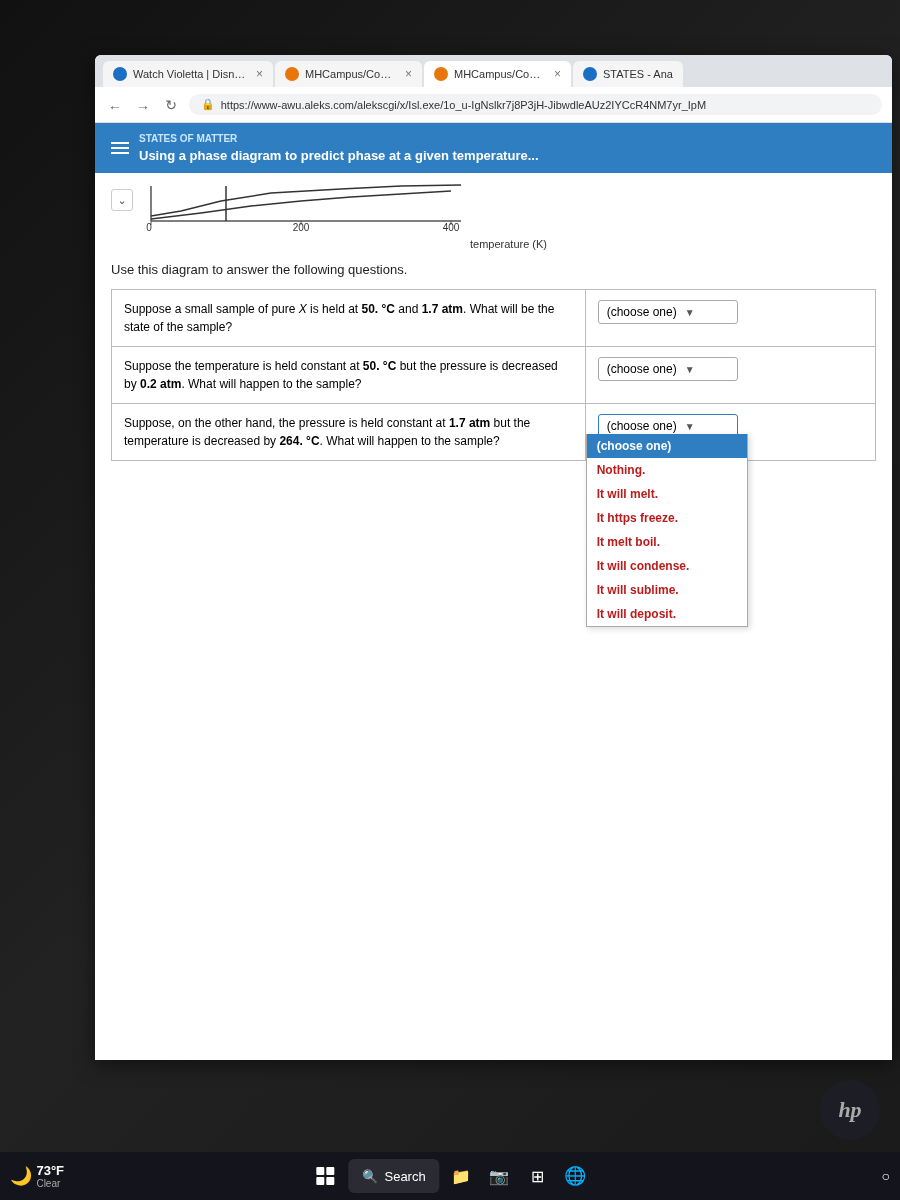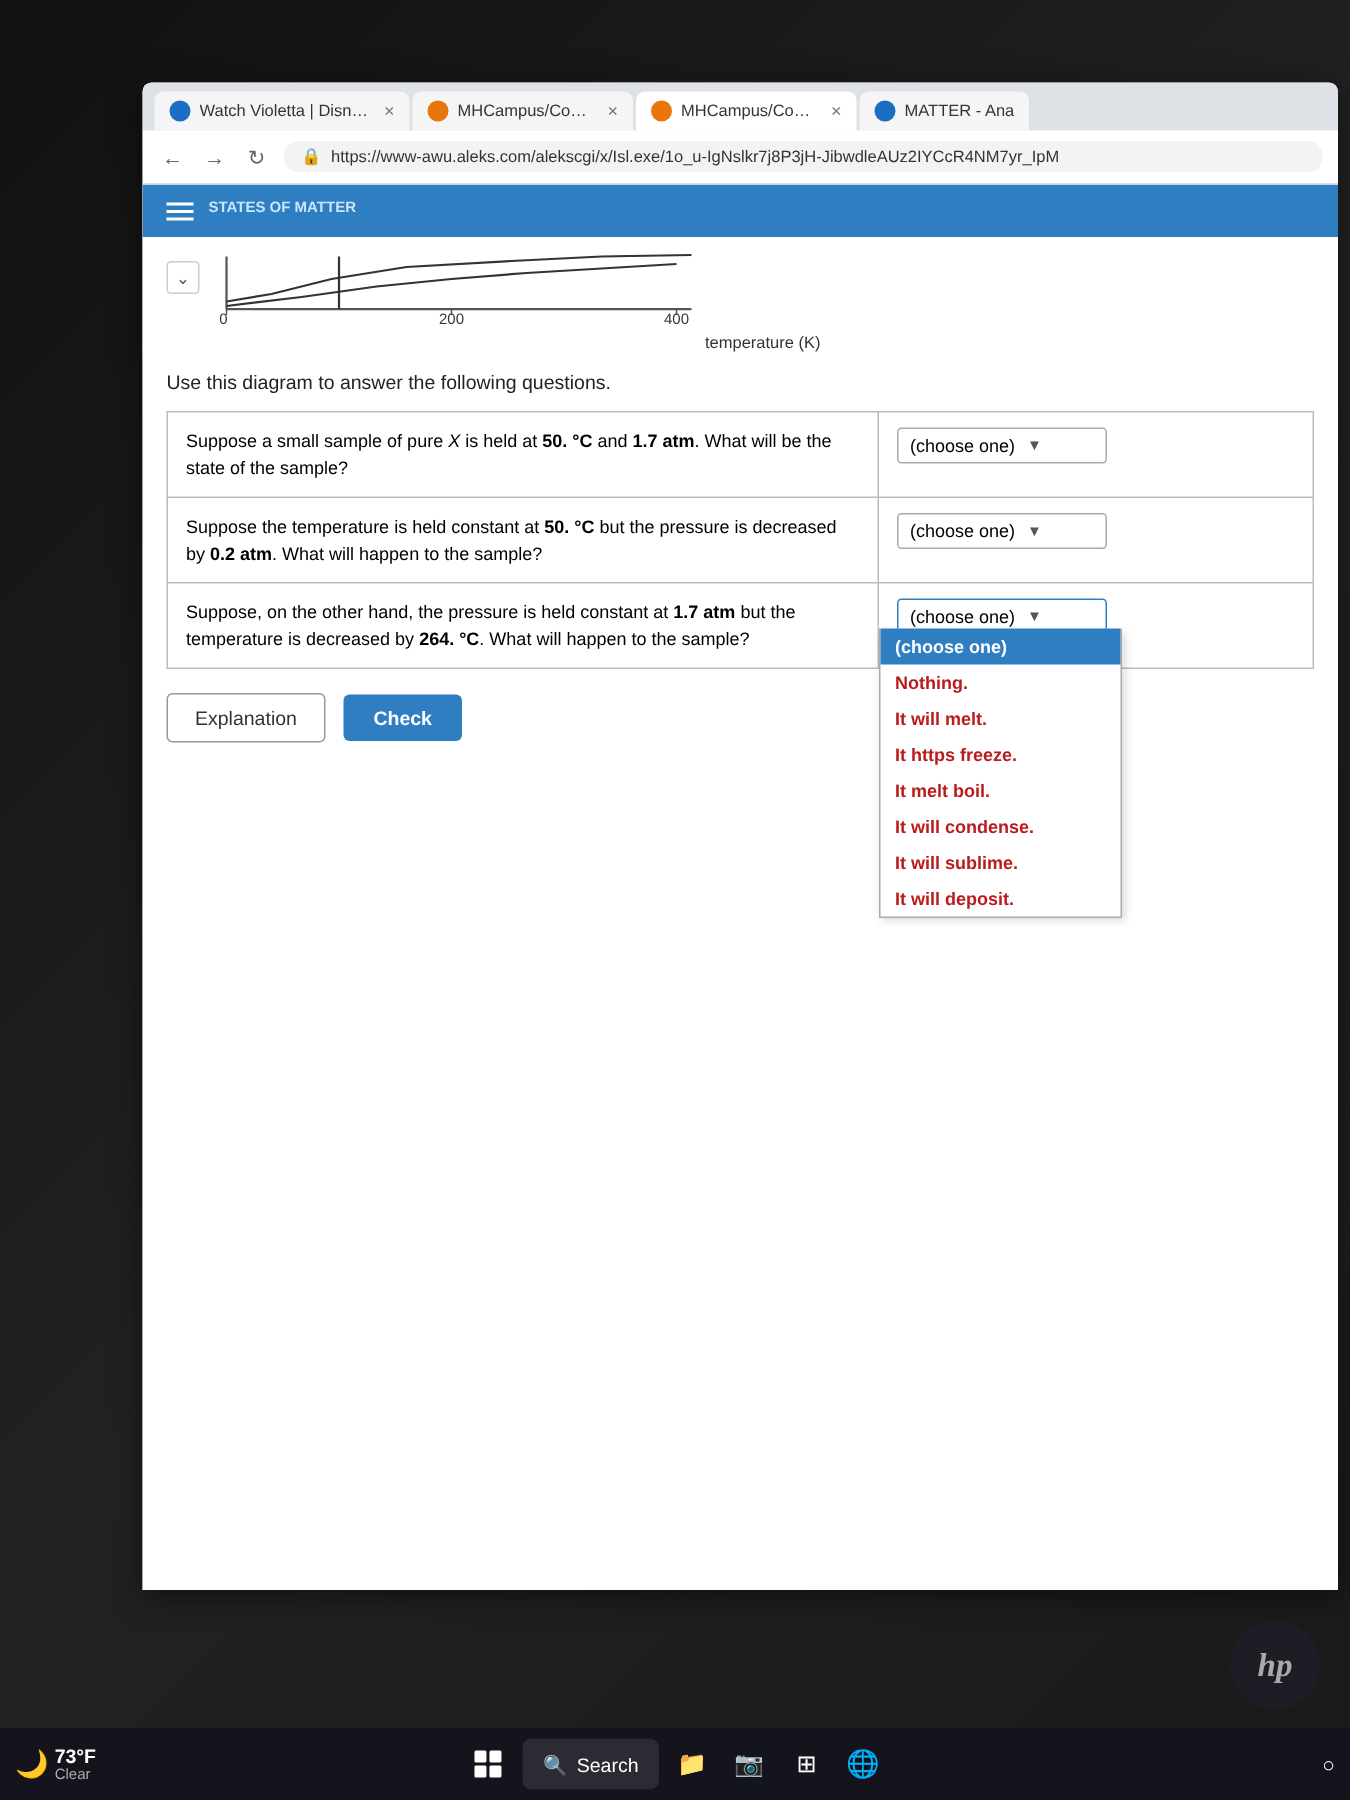--- a/index.html
+++ b/index.html
@@ -439,21 +439,21 @@
       <span style="font-size:11px;overflow:hidden;text-overflow:ellipsis;white-space:nowrap;max-width:90px;">MHCampus/Connect(ALE)</span>
       <span class="tab-close">×</span>
     </div>
     <div class="browser-tab active">
       <div class="tab-icon tab-mhc2"></div>
       <span style="font-size:11px;overflow:hidden;text-overflow:ellipsis;white-space:nowrap;max-width:90px;">MHCampus/Connect(ALE)</span>
       <span class="tab-close">×</span>
     </div>
     <div class="browser-tab">
       <div class="tab-icon tab-aleks"></div>
-      <span style="font-size:11px;overflow:hidden;text-overflow:ellipsis;white-space:nowrap;max-width:80px;">MATTER - Ana</span>
+      <span style="font-size:11px;overflow:hidden;text-overflow:ellipsis;white-space:nowrap;max-width:80px;">STATES - Ana</span>
     </div>
   </div>
 
   <div class="browser-addressbar">
     <div class="nav-btn">←</div>
     <div class="nav-btn">→</div>
     <div class="nav-btn">↻</div>
     <div class="address-url">
       <span class="lock-icon">🔒</span>
       <span style="font-size:11px;color:#333;">https://www-awu.aleks.com/alekscgi/x/Isl.exe/1o_u-IgNslkr7j8P3jH-JibwdleAUz2IYCcR4NM7yr_IpM</span>
@@ -463,20 +463,21 @@
   <div class="page-content">
 
     <div class="aleks-header">
       <div class="hamburger">
         <span></span>
           <span></span>
           <span></span>
       </div>
       <div>
         <div class="diagram-label" style="color:#c8e6ff;font-size:10px;">STATES OF MATTER</div>
+        <div class="header-title">Using a phase diagram to predict phase at a given temperature...</div>
       </div>
     </div>
 
     <div class="diagram-area">
       <div class="diagram-chart">
         <div class="expand-btn">⌄</div>
         <svg class="chart-svg" viewBox="0 0 340 50" style="margin-left:30px;">
 
           <line x1="10" y1="40" x2="320" y2="40" stroke="#555" stroke-width="1.5"></line>
           <line x1="10" y1="5" x2="10" y2="40" stroke="#555" stroke-width="1.5"></line>
@@ -552,24 +553,20 @@
               <div class="dropdown-item">It melt boil.</div>
               <div class="dropdown-item">It will condense.</div>
               <div class="dropdown-item">It will sublime.</div>
               <div class="dropdown-item">It will deposit.</div>
             </div>
           </td>
         </tr>
       </tbody>
     </table>
 
-    <div class="bottom-buttons">
-      <button class="btn-explanation">Explanation</button>
-      <button class="btn-check">Check</button>
-    </div>
 
   </div>
 </div>
 
 <div class="taskbar">
   <div class="taskbar-weather">
     <span class="weather-icon">🌙</span>
     <div>
       <div style="font-size:13px;font-weight:bold;">73°F</div>
       <div style="font-size:10px;color:#aaa;">Clear</div>

